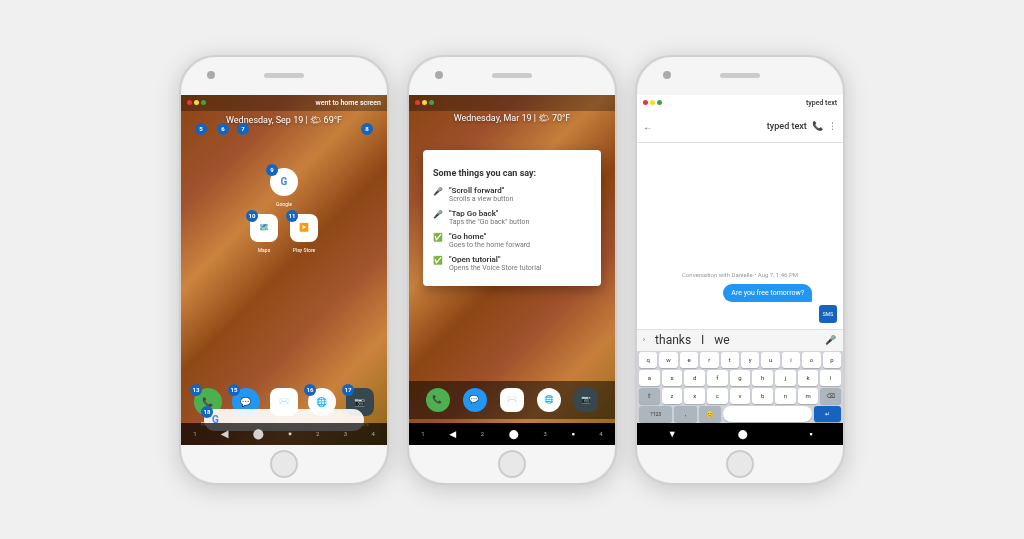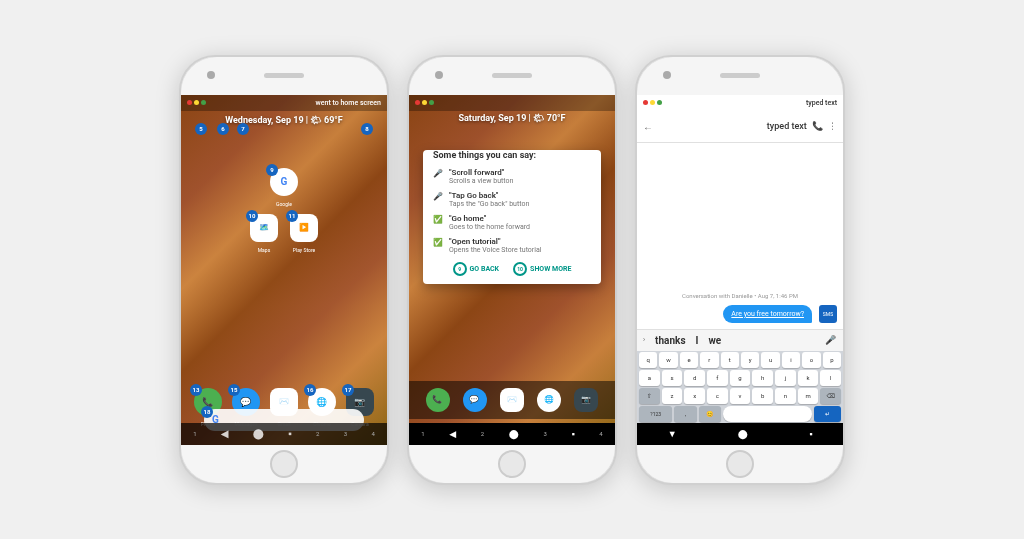--- a/index.html
+++ b/index.html
@@ -143,21 +143,21 @@
       opacity: 0.9;
     }
 
     .weather-bar {
       position: absolute;
       top: 20px;
       left: 0; right: 0;
       text-align: center;
       color: #fff;
       font-size: 9px;
-      font-weight: 700;
+      font-weight: 400;
       text-shadow: 0 1px 3px rgba(0,0,0,0.5);
     }
 
     
     .num-label {
       position: absolute;
       background: #1565C0;
       color: #fff;
       border-radius: 50%;
       width: 12px;
@@ -238,21 +238,21 @@
       position: relative;
     }
 
     .voice-dialog {
       position: absolute;
       top: 55px;
       left: 14px;
       right: 14px;
       background: #fff;
       border-radius: 4px;
-      padding: 0 10px 8px;
+      padding: 18px 10px 8px;
       box-shadow: 0 4px 12px rgba(0,0,0,0.3);
     }
     .voice-dialog-title {
       font-size: 9px;
       font-weight: bold;
       color: #333;
       margin-bottom: 8px;
     }
     .voice-item {
       display: flex;
@@ -400,22 +400,21 @@
       margin-bottom: 6px;
     }
     .msg-bubble {
       background: #2196f3;
       color: #fff;
       border-radius: 14px 14px 2px 14px;
       padding: 5px 8px;
       font-size: 7px;
       max-width: 80%;
       align-self: flex-end;
-      margin-bottom: 0;
-      text-decoration: underline;
+      margin-bottom: 21px;
     }
     .send-btn {
       width: 18px;
       height: 18px;
       background: #1565C0;
       border-radius: 3px;
       display: flex;
       align-items: center;
       justify-content: center;
       color: #fff;
@@ -426,23 +425,22 @@
       height: 22px;
       background: #f5f5f5;
       border-top: 1px solid #e0e0e0;
       display: flex;
       align-items: center;
       padding: 0 6px;
       gap: 10px;
       flex-shrink: 0;
     }
     .suggestion-word {
-      font-size: 10px;
+      font-size: 12px;
       color: #333;
-      font-weight: bold;
     }
     .keyboard-area {
       flex-shrink: 0;
       background: #d1d5db;
     }
     .keyboard-row {
       display: flex;
       justify-content: center;
       gap: 2px;
       padding: 1px 2px;
@@ -606,21 +604,21 @@
       <div class="status-bar">
         <div class="dots">
           <div class="status-dot"></div>
           <div class="status-dot yellow"></div>
           <div class="status-dot green"></div>
         </div>
       </div>
 
       <div class="phone2-bg">
         <div class="phone1-wallpaper"></div>
-        <div class="weather-bar" style="top:18px;">Saturday, Sep 19 | 🌤 70°F</div>
+        <div class="weather-bar" style="top:18px;">Wednesday, Mar 19 | 🌤 70°F</div>
 
         <div class="voice-dialog">
           <div class="voice-dialog-title">Some things you can say:</div>
 
           <div class="voice-item">
             <span class="voice-item-icon">🎤</span>
             <div>
               <div class="voice-item-cmd">"Scroll forward"</div>
               <div class="voice-item-desc">Scrolls a view button</div>
             </div>
@@ -640,30 +638,20 @@
             </div>
           </div>
           <div class="voice-item">
             <span class="voice-item-icon">✅</span>
             <div>
               <div class="voice-item-cmd">"Open tutorial"</div>
               <div class="voice-item-desc">Opens the Voice Store tutorial</div>
             </div>
           </div>
 
-          <div class="voice-dialog-actions">
-            <div class="voice-action-btn">
-              <div class="voice-action-circle">9</div>
-              <span>GO BACK</span>
-            </div>
-            <div class="voice-action-btn">
-              <div class="voice-action-circle">10</div>
-              <span>SHOW MORE</span>
-            </div>
-          </div>
         </div>
 
         <div class="phone2-dock">
           <div style="width:24px;height:24px;border-radius:50%;background:#4caf50;display:flex;align-items:center;justify-content:center;font-size:8px;">📞</div>
           <div style="width:24px;height:24px;border-radius:50%;background:#2196f3;display:flex;align-items:center;justify-content:center;font-size:8px;">💬</div>
           <div style="width:24px;height:24px;border-radius:8px;background:#fff;display:flex;align-items:center;justify-content:center;font-size:8px;">✉️</div>
           <div style="width:24px;height:24px;border-radius:50%;background:#fff;display:flex;align-items:center;justify-content:center;font-size:8px;">🌐</div>
           <div style="width:24px;height:24px;border-radius:8px;background:#37474f;display:flex;align-items:center;justify-content:center;font-size:8px;">📷</div>
         </div>
 

